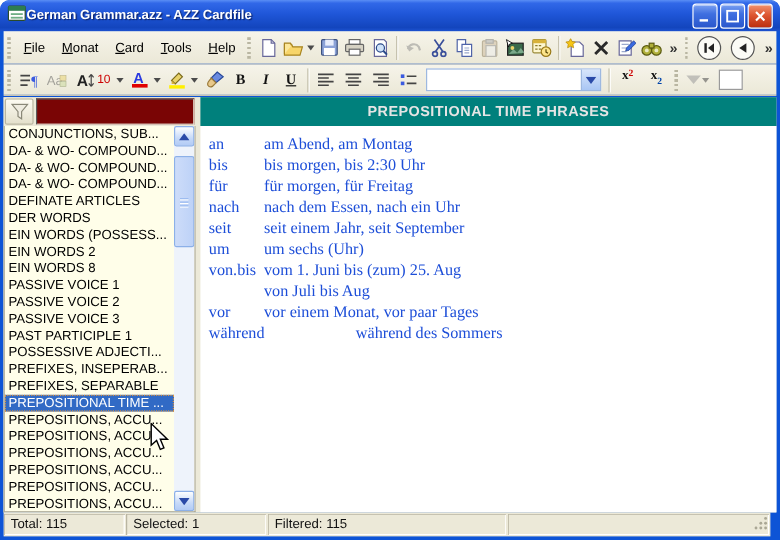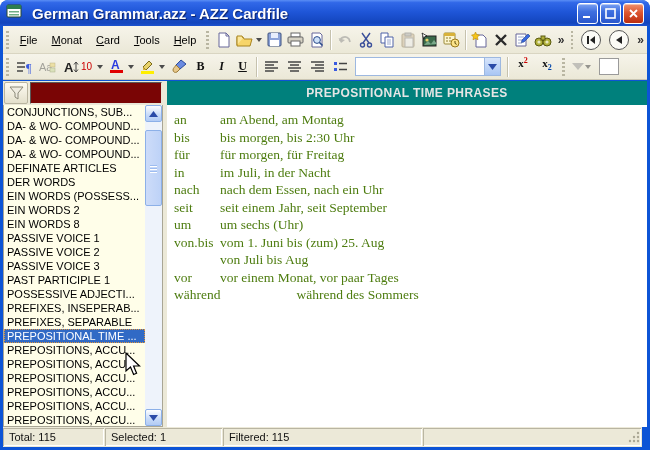--- a/index.html
+++ b/index.html
@@ -5,22 +5,22 @@
   * { margin:0; padding:0; box-sizing:border-box; }
   html,body { width:650px; height:450px; overflow:hidden; font-family:"Liberation Sans", sans-serif; }
 
   .window { position:relative; width:650px; height:450px; background:#0d54d6; padding:0 3px 3px;
             border-radius:8px 8px 0 0; overflow:hidden; }
 
   
   .titlebar { height:26px; margin:0 -3px; padding:0 6px 0 6px; display:flex; align-items:center;
               border-radius:8px 8px 0 0;
               background:linear-gradient(180deg,#5a8ef5 0%,#3168e8 10%,#1f56d8 45%,#1345bd 88%,#1c52cf 100%); }
-  .title-text { color:#fff; font-weight:bold; font-size:15px; text-shadow:1px 1px 1px rgba(0,0,30,.6);
-                margin-left:10px; flex:1; white-space:nowrap; overflow:hidden; }
+  .title-text { color:#fff; font-weight:bold; font-size:11px; text-shadow:1px 1px 1px rgba(0,0,30,.6);
+                margin-left:0; flex:1; white-space:nowrap; overflow:hidden; }
   .win-controls { display:flex; gap:2px; }
   .win-btn { width:21px; height:21px; border-radius:3px; border:1px solid #fff;
              display:flex; align-items:center; justify-content:center; cursor:default;
              background:linear-gradient(180deg,#7ba1f2 0%,#3e6fe0 40%,#2a57cc 100%);
              box-shadow:inset 0 1px 0 rgba(255,255,255,.45); }
   .win-btn.close { background:linear-gradient(180deg,#f0926f 0%,#dd5631 45%,#bb2d0e 100%); }
   .win-btn svg { display:block; }
 
   
   .row1 { height:28px; background:linear-gradient(180deg,#f6f4ea,#ebe8d7); display:flex; align-items:center;
@@ -78,21 +78,21 @@
               background:linear-gradient(90deg,#cddcf9,#bdd2f7); display:flex; flex-direction:column;
               align-items:center; justify-content:center; gap:2px; }
   .sb-thumb i { display:block; width:7px; height:1px; background:#9dbcf0; box-shadow:0 1px 0 #fff; }
 
   .splitter { width:4px; background:#ece9d8; cursor:ew-resize; }
 
   .card-panel { flex:1; display:flex; flex-direction:column; }
   .card-title { height:24px; background:#00807c; color:#e5e5e5; font-weight:bold; font-size:12px;
                 letter-spacing:.4px; display:flex; align-items:center; justify-content:center; }
   .card-body { flex:1; background:#fff; padding:6px 4px 0 7px; overflow:hidden;
-               font-family:"Liberation Serif","DejaVu Serif", serif; font-size:13.5px; color:#4d7c0f; }
+               font-family:"Liberation Serif","DejaVu Serif", serif; font-size:13.5px; color:#1d4ed8; }
   .card-row { display:flex; line-height:17.5px; }
   .card-row .term { width:46px; flex:none; }
   .card-row .phrase { flex:1; }
   .card-row.wide { display:block; }
   .card-row.wide .term { display:inline; }
   .card-row.wide .phrase { display:inline; margin-left:76px; }
 
   
   .statusbar { position:absolute; left:3px; right:8px; bottom:3px; height:20px; background:#ece9d8;
                display:flex; align-items:stretch; font-size:11px; color:#111; }
@@ -428,24 +428,20 @@
           </div>
           <div class="card-row">
             <span class="term">bis</span>
             <span class="phrase">bis morgen, bis 2:30 Uhr</span>
           </div>
           <div class="card-row">
             <span class="term">für</span>
             <span class="phrase">für morgen, für Freitag</span>
           </div>
           <div class="card-row">
-            <span class="term">in</span>
-            <span class="phrase">im Juli, in der Nacht</span>
-          </div>
-          <div class="card-row">
             <span class="term">nach</span>
             <span class="phrase">nach dem Essen, nach ein Uhr</span>
           </div>
           <div class="card-row">
             <span class="term">seit</span>
             <span class="phrase">seit einem Jahr, seit September</span>
           </div>
           <div class="card-row">
             <span class="term">um</span>
             <span class="phrase">um sechs (Uhr)</span>

